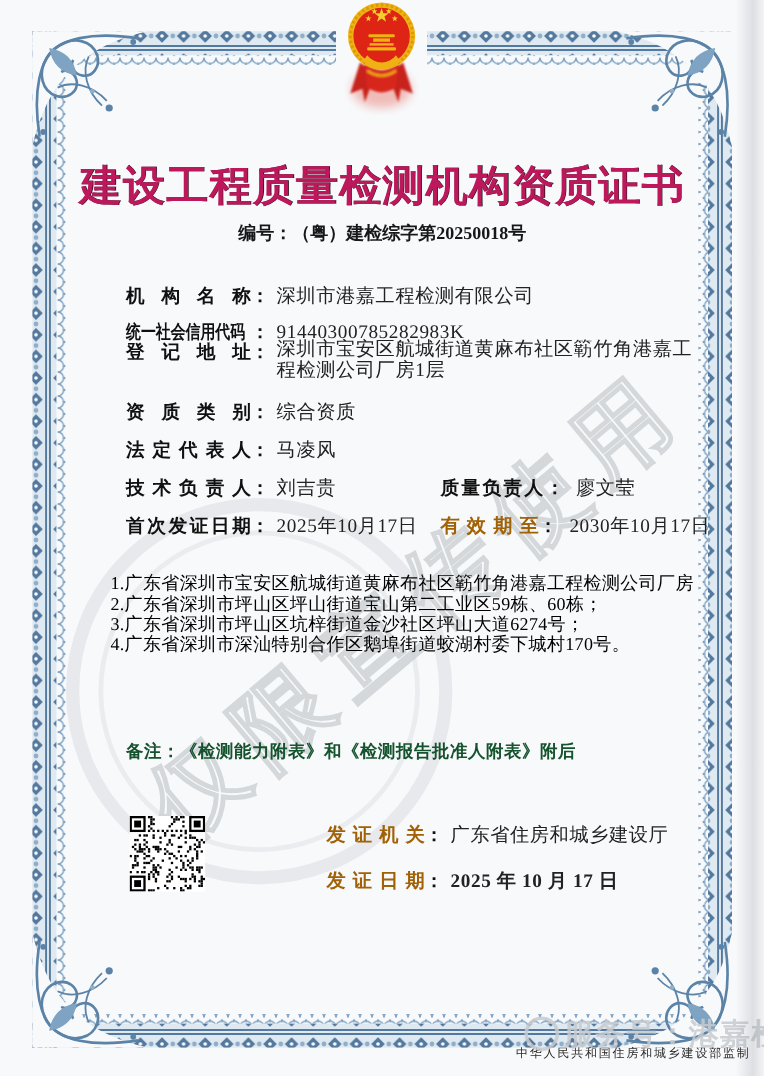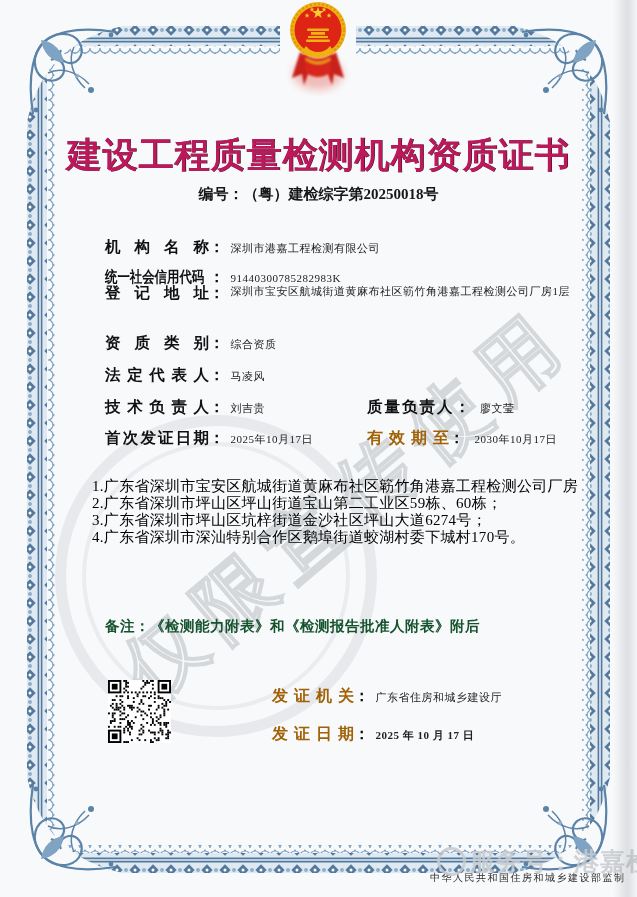--- a/index.html
+++ b/index.html
@@ -66,21 +66,21 @@
   }
   .lbl.compact{width:auto;text-align:left;text-align-last:left;letter-spacing:2px;}
   .lbl2{
     display:inline-block;width:82px;vertical-align:top;
     text-align:justify;text-align-last:justify;
     font-weight:700;font-size:16px;color:#a16207;
   }
   .colon{font-weight:700;font-size:15.5px;color:#101010;}
   .val{
     font-family:"Liberation Serif","DejaVu Serif",serif;
-    font-size:11px;color:#222;letter-spacing:.5px;margin-left:6px;
+    font-size:16px;color:#222;letter-spacing:.5px;margin-left:6px;
   }
   .val.wrap{
     display:inline-block;width:352px;white-space:normal;
     vertical-align:top;line-height:17px;
   }
   .col2{position:absolute;left:262px;top:0;}
   .col2 .val{margin-left:10px;margin-top:46px;}
   .sites-line{
     position:absolute;left:92px;width:480px;
     font-family:"Liberation Serif","DejaVu Serif",serif;

